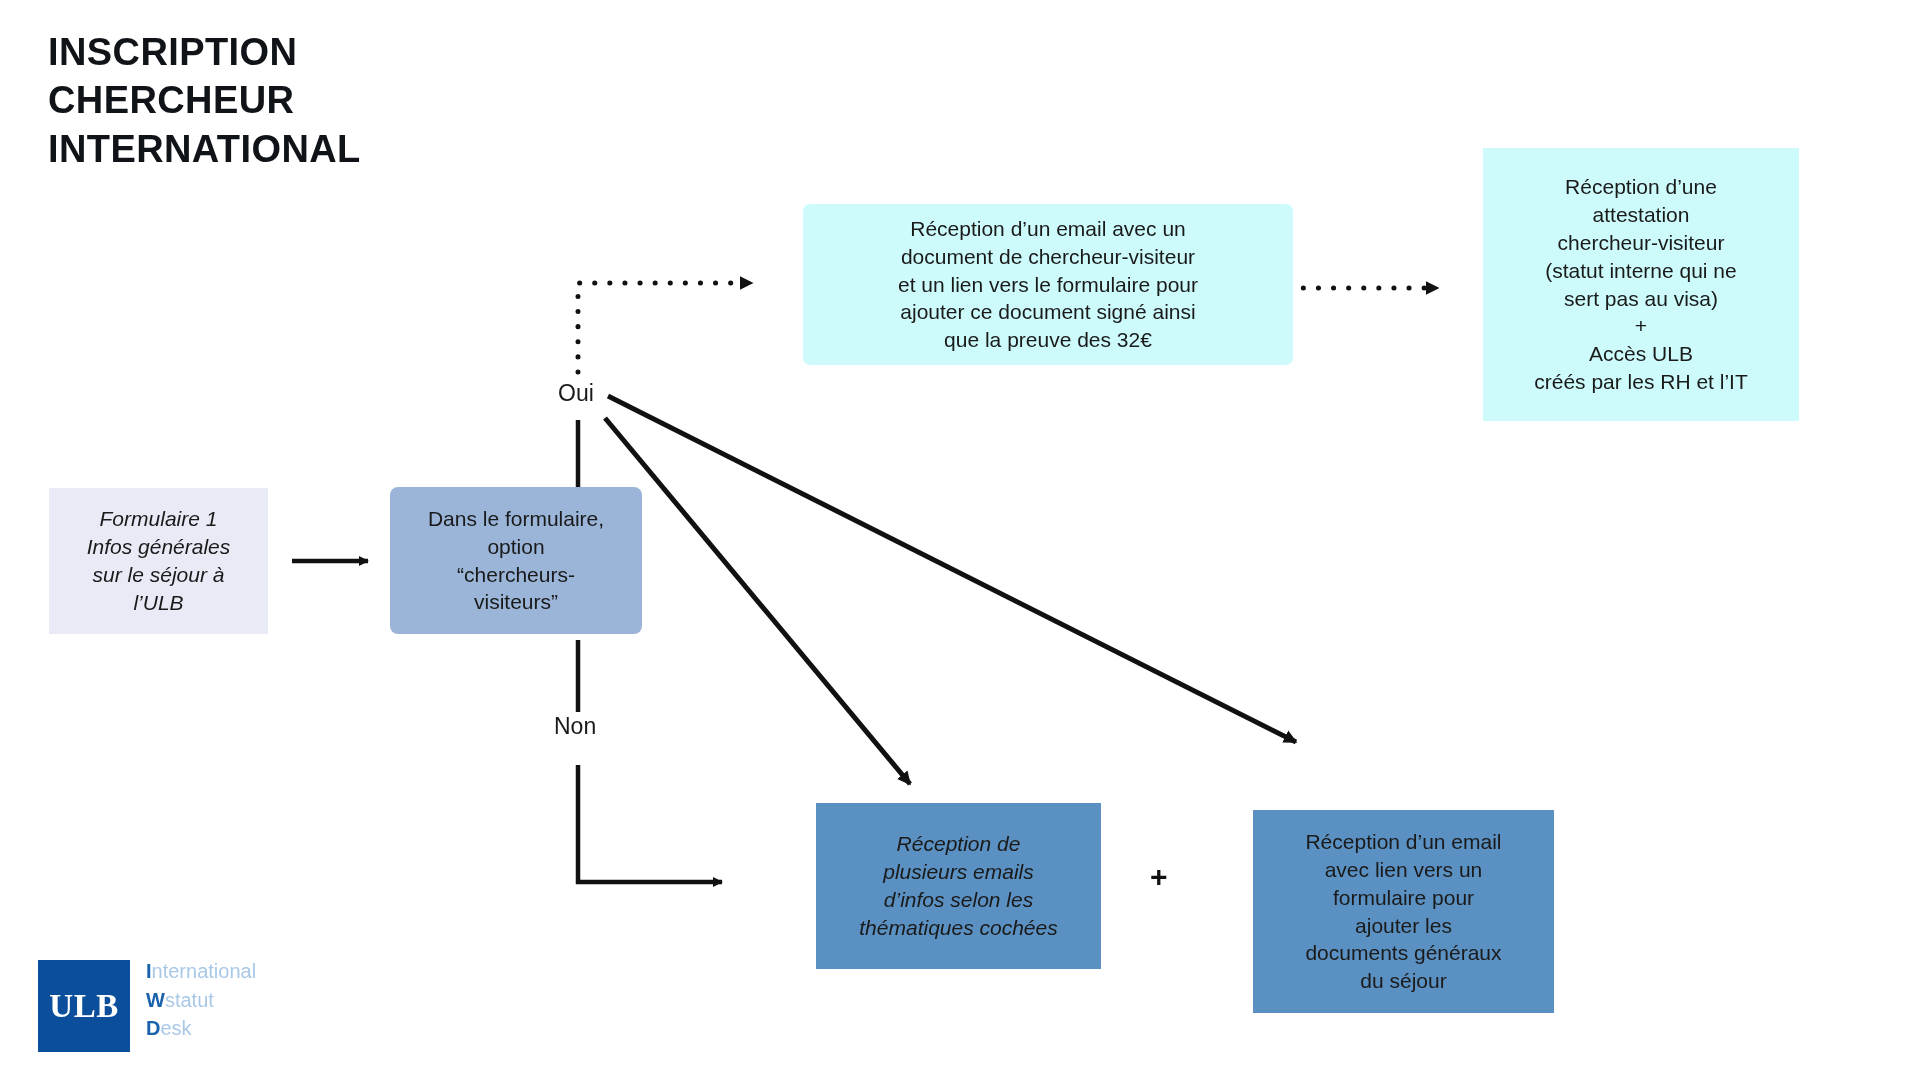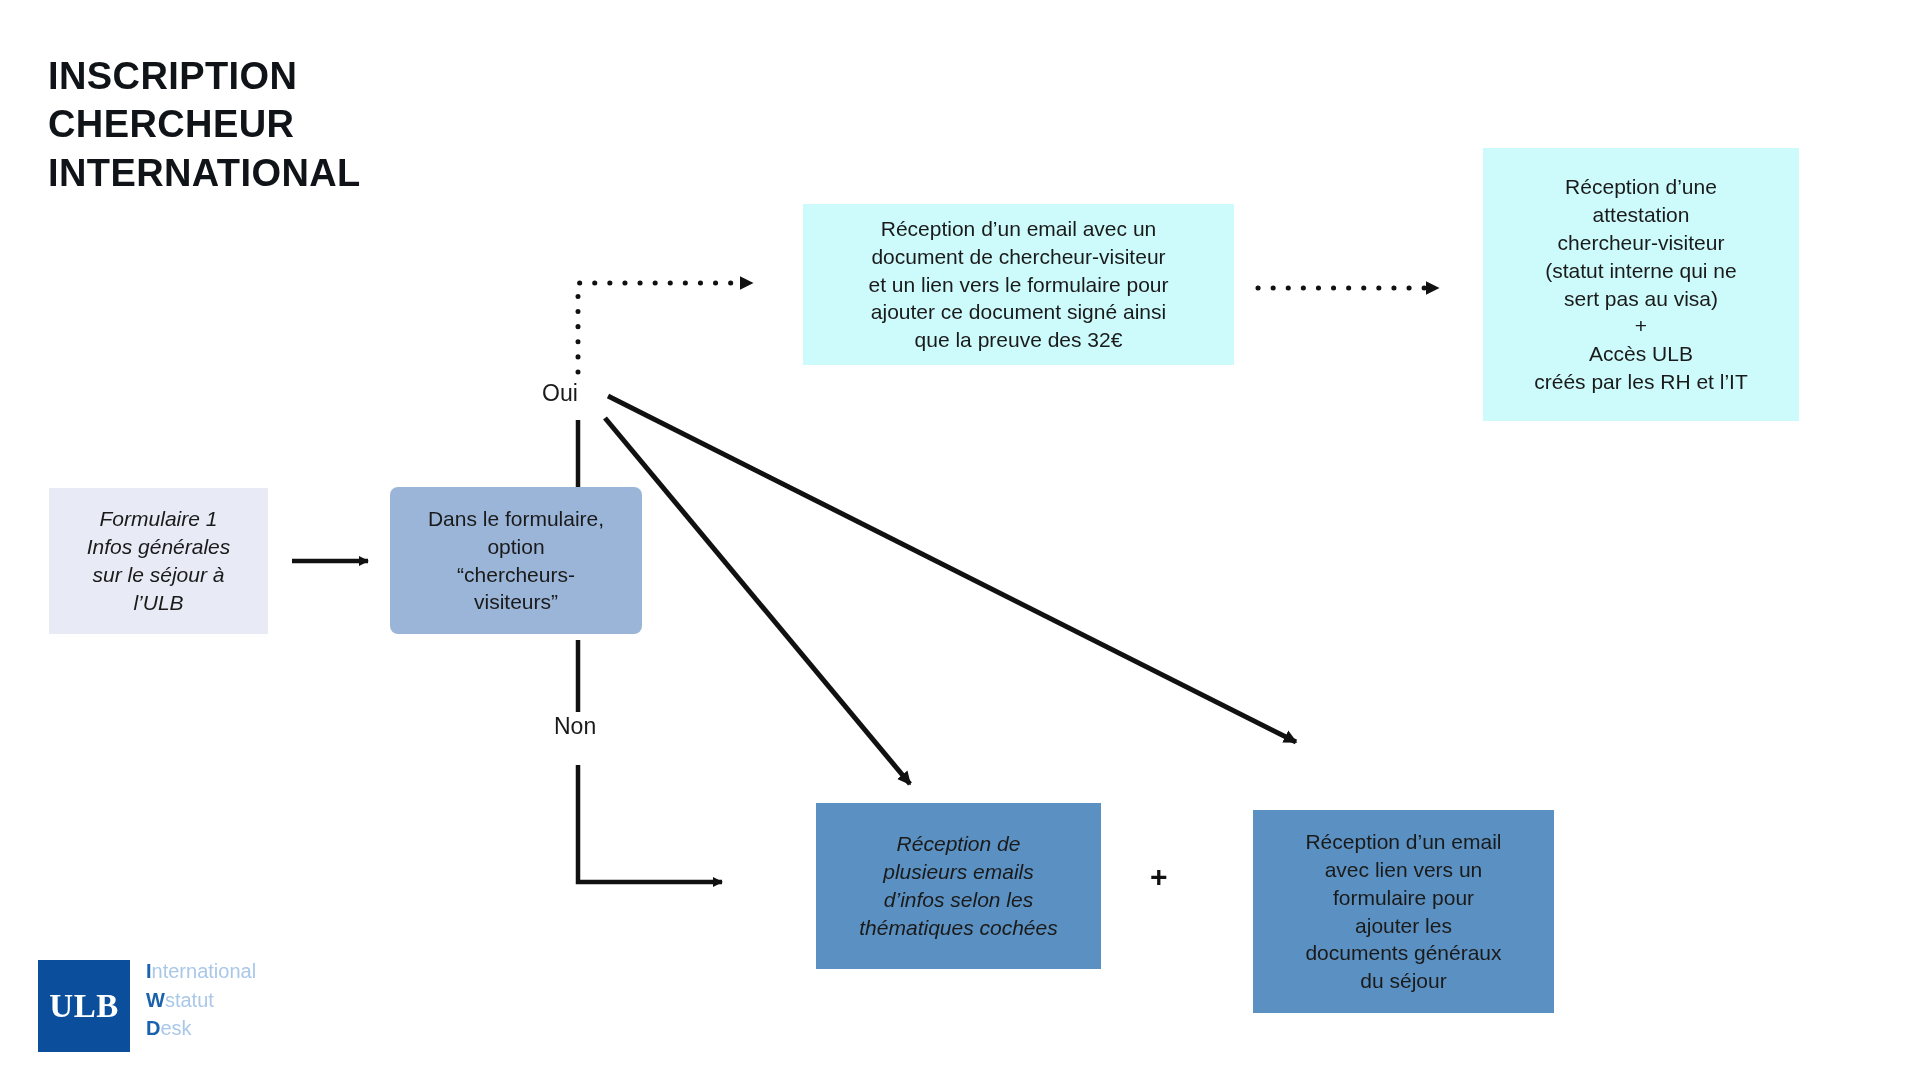--- a/index.html
+++ b/index.html
@@ -14,21 +14,21 @@
     position: relative;
     width: 1920px;
     height: 1080px;
     background: #ffffff;
     overflow: hidden;
   }
   
   #title {
     position: absolute;
     left: 48px;
-    top: 52px;
+    top: 28px;
     width: 520px;
     font-size: 38px;
     font-weight: 700;
     line-height: 1.27;
     letter-spacing: 0.4px;
     color: #101418;
     white-space: pre-line;
   }
   
   .node {
@@ -45,33 +45,33 @@
     white-space: pre-line;
   }
   .node-lavender { background: #e8ebf5; }
   .node-steel    { background: #9ab5d8; border-radius: 8px; }
   .node-cyan     { background: #cdfbfb; }
   .node-blue     { background: #5b91c2; }
 
   
   #node-formulaire1 { left: 49px;   top: 488px; width: 219px; height: 146px; font-style: italic; }
   #node-option      { left: 390px;  top: 487px; width: 252px; height: 147px; }
-  #node-email-doc   { left: 803px;  top: 204px; width: 431px; height: 161px; }
+  #node-email-doc   { left: 803px;  top: 204px; width: 490px; height: 161px; border-radius: 7px; }
   #node-attestation { left: 1483px; top: 148px; width: 316px; height: 273px; }
   #node-thematiques { left: 816px;  top: 803px; width: 285px; height: 166px; font-style: italic; }
   #node-documents   { left: 1253px; top: 810px; width: 301px; height: 203px; }
 
   
   .branch-label {
     position: absolute;
     font-size: 23px;
     color: #1a1a1a;
     white-space: nowrap;
   }
-  #label-oui { left: 542px; top: 380px; }
+  #label-oui { left: 558px; top: 380px; }
   #label-non { left: 554px; top: 713px; }
 
   
   #plus-sign {
     position: absolute;
     left: 1150px;
     top: 862px;
     font-size: 30px;
     font-weight: 700;
     color: #111;

